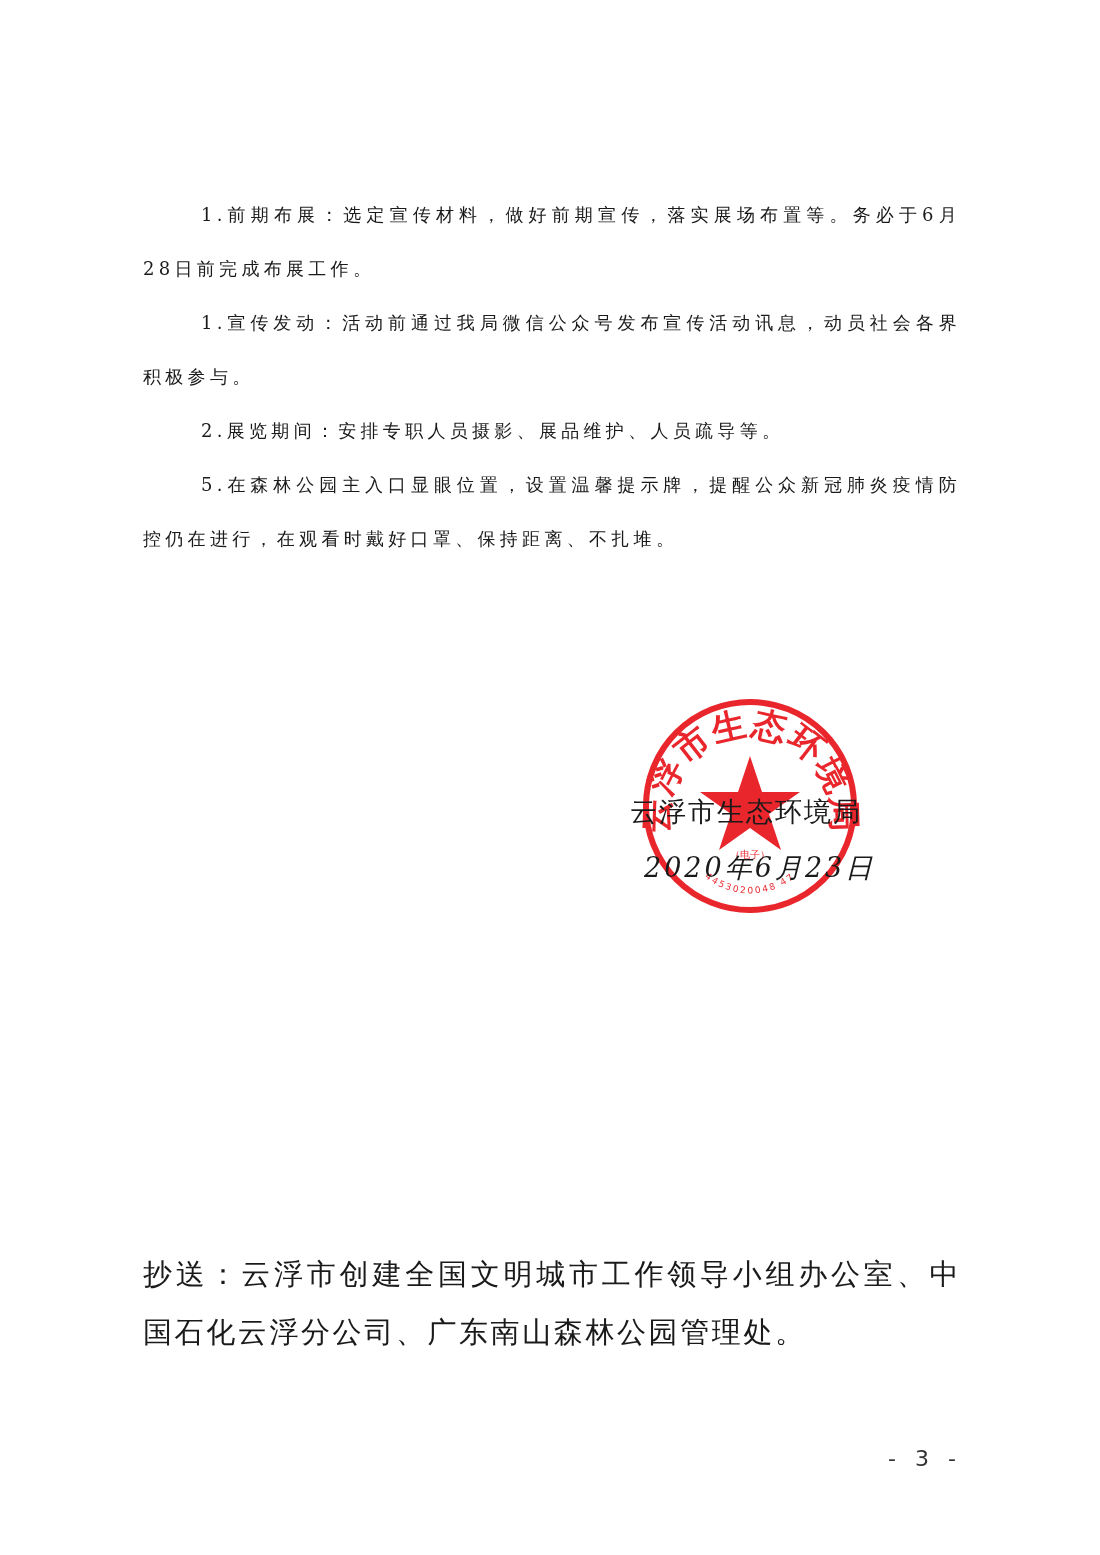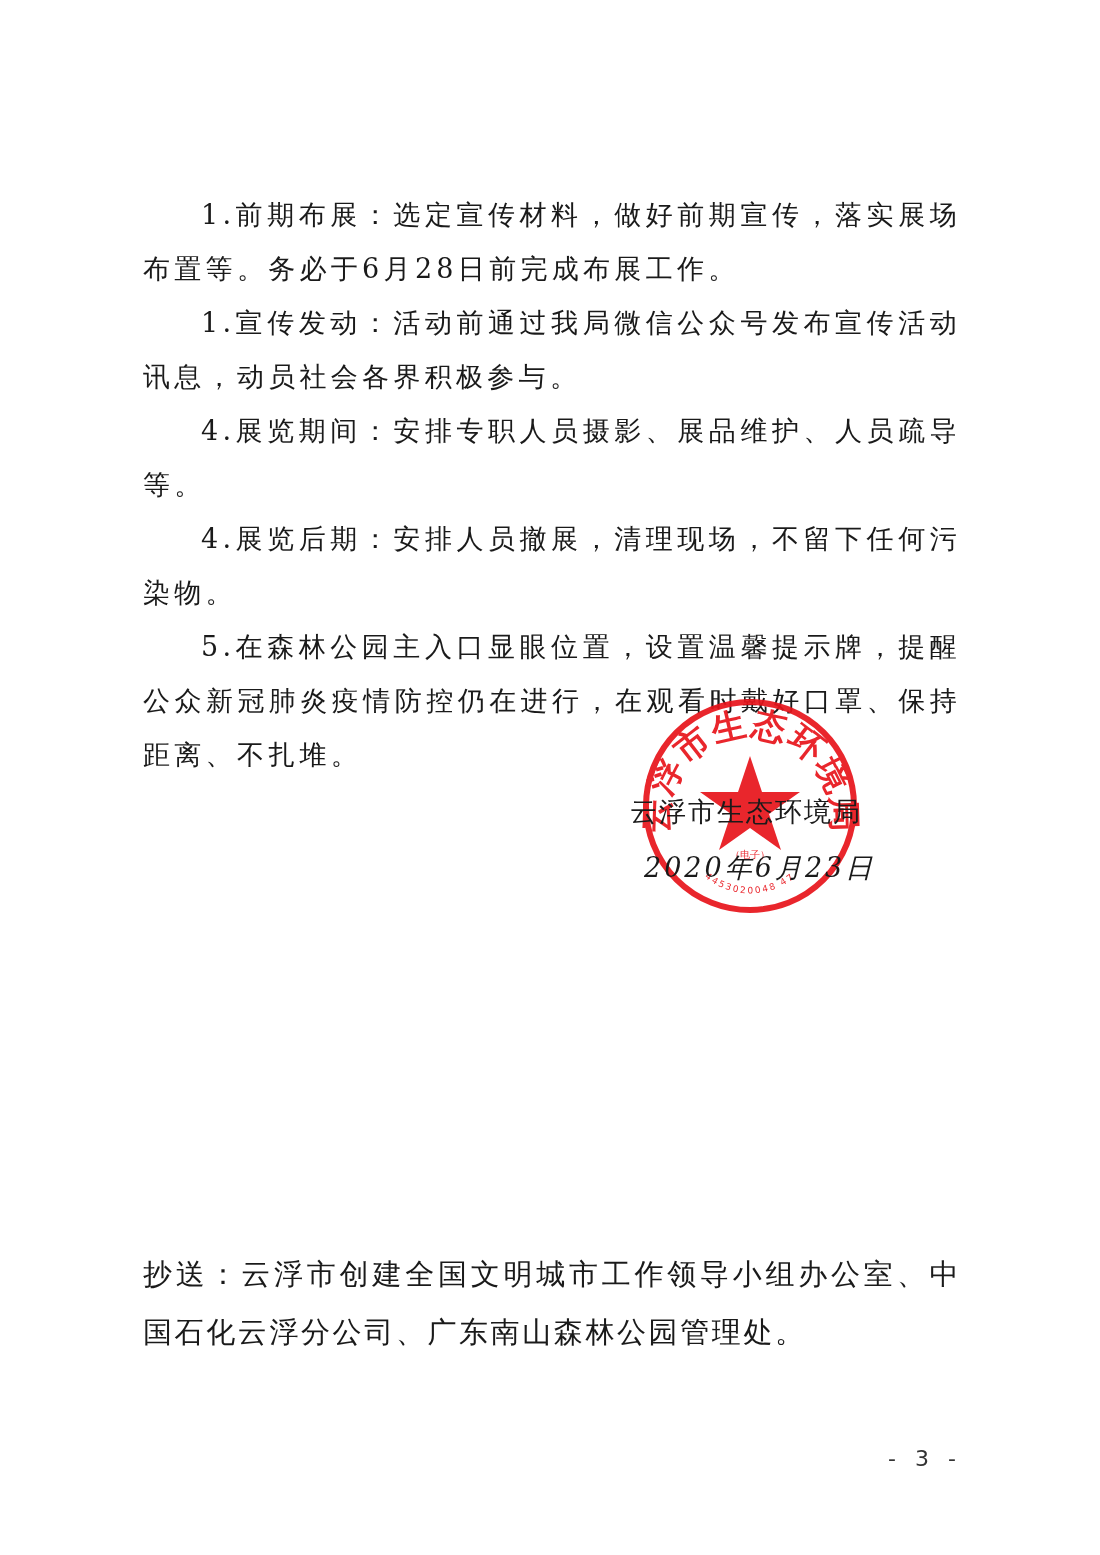--- a/index.html
+++ b/index.html
@@ -19,21 +19,21 @@
       position: absolute;
       left: 0; top: 0;
       width: 1100px; height: 1555px;
       background: #fff;
     }
     .body-text {
       position: absolute;
       left: 143px;
       top: 188px;
       width: 818px;
-      font-size: 27px;
+      font-size: 18px;
       line-height: 54px;
       letter-spacing: 4.3px;
       text-align: justify;
     }
     .para {
       margin: 0;
       text-indent: 58px;
     }
     .signature {
       position: absolute;
@@ -77,22 +77,21 @@
     }
   </style>
 </head>
 <body>
 
 <div class="page">
 
   <div class="body-text">
     <p class="para">1.前期布展：选定宣传材料，做好前期宣传，落实展场布置等。务必于6月28日前完成布展工作。</p>
     <p class="para">1.宣传发动：活动前通过我局微信公众号发布宣传活动讯息，动员社会各界积极参与。</p>
-    <p class="para">4.展览期间：安排专职人员摄影、展品维护、人员疏导等。</p>
-    <p class="para">4.展览后期：安排人员撤展，清理现场，不留下任何污染物。</p>
+    <p class="para">2.展览期间：安排专职人员摄影、展品维护、人员疏导等。</p>
     <p class="para">5.在森林公园主入口显眼位置，设置温馨提示牌，提醒公众新冠肺炎疫情防控仍在进行，在观看时戴好口罩、保持距离、不扎堆。</p>
   </div>
 
   <svg class="stamp" viewBox="0 0 220 220" xmlns="http://www.w3.org/2000/svg">
     <defs>
       <path id="ringPath" d="M 30 140 A 82 82 0 1 1 190 140"></path>
       <path id="serialPath" d="M 52 168 A 72 72 0 0 0 168 168"></path>
     </defs>
     <circle cx="110" cy="110" r="104" fill="none" stroke="#e8141b" stroke-width="6"></circle>
     <text font-family="DejaVu Serif, serif" font-size="34" font-weight="bold" fill="#e8141b" letter-spacing="2">

